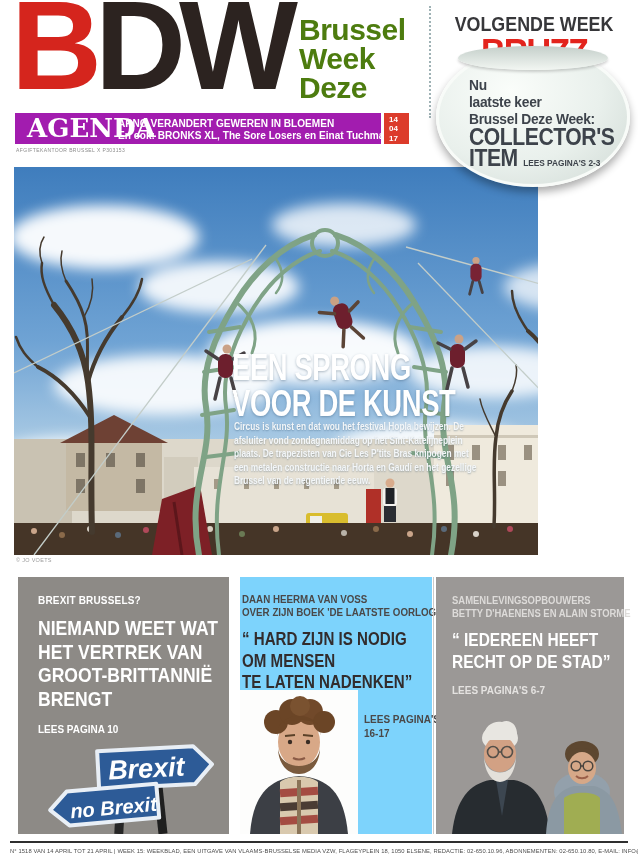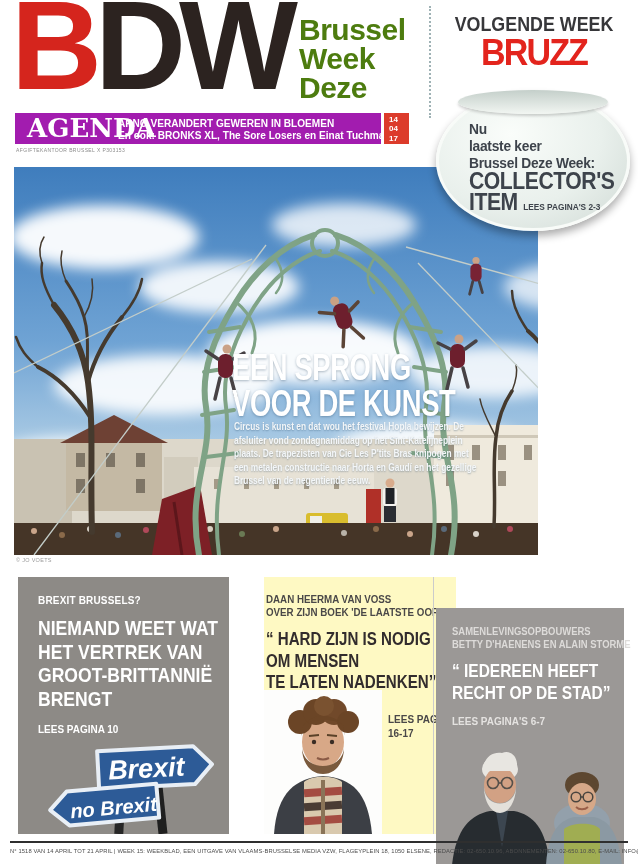--- a/index.html
+++ b/index.html
@@ -17,21 +17,21 @@
 
   .corner-kicker{position:absolute;left:436px;top:12px;width:196px;text-align:center;
         font-size:21px;font-weight:700;color:#37373a;transform:scaleX(.85);transform-origin:50% 0;
         white-space:nowrap;}
   .bruzz{position:absolute;left:436px;top:32px;width:196px;text-align:center;font-size:37px;
         font-weight:800;color:#e3241d;letter-spacing:-2px;transform:scaleX(.92);transform-origin:50% 0;}
   .cutline{position:absolute;left:429px;top:6px;height:112px;border-left:2px dotted #9fb2b5;z-index:1;}
 
   .sticker{position:absolute;left:436px;top:47px;width:194px;height:140px;border-radius:50%;
         background:radial-gradient(ellipse at 38% 30%, #fafdfa 0%, #e9f0ec 55%, #cfd9d4 100%);
-        border:3px solid #f8fbf8;box-shadow:0 5px 9px rgba(0,0,0,.33);z-index:6;margin-top:44px;}
+        border:3px solid #f8fbf8;box-shadow:0 5px 9px rgba(0,0,0,.33);z-index:6;}
   .sticker::before{content:"";position:absolute;left:10%;top:-4px;width:80%;height:24px;border-radius:50%;
         background:linear-gradient(#c4cfca,#f2f6f2);box-shadow:0 2px 3px rgba(0,0,0,.18);}
   .sticker-text{position:absolute;left:30px;top:26px;color:#3d434b;font-weight:800;
         font-size:15px;line-height:17px;letter-spacing:-0.3px;transform:scaleX(.92);transform-origin:0 0;
         white-space:nowrap;}
   .sticker-big{font-size:23px;line-height:21px;letter-spacing:-0.5px;}
   .sticker-read{font-size:9px;font-weight:700;letter-spacing:0;}
 
   
   .agenda-bar{position:absolute;left:15px;top:113px;width:366px;height:31px;background:#a21caf;}
@@ -59,34 +59,34 @@
   .teaser-left{position:absolute;left:18px;top:577px;width:211px;height:257px;background:#8d8a86;
         color:#fff;padding:17px 15px 0 20px;}
   .teaser-left .kicker{font-size:10.5px;font-weight:700;letter-spacing:.2px;transform:scaleX(.95);
         transform-origin:0 0;white-space:nowrap;}
   .teaser-left .headline{margin-top:11px;font-size:19.5px;line-height:23.5px;font-weight:800;
         transform:scaleX(.9);transform-origin:0 0;white-space:nowrap;}
   .teaser-left .read{margin-top:12px;font-size:10.5px;font-weight:700;transform:scaleX(.95);
         transform-origin:0 0;white-space:nowrap;}
   .brexit-art{position:absolute;left:0;bottom:0;width:211px;height:108px;}
 
-  .teaser-mid{position:absolute;left:240px;top:577px;width:192px;height:257px;background:#fef9c3;
-        padding:16px 0 0 2px;margin-left:24px;}
+  .teaser-mid{position:absolute;left:240px;top:577px;width:192px;height:257px;background:#7dd3fc;
+        padding:16px 0 0 2px;}
   .teaser-mid .kicker{font-size:10.5px;line-height:13px;font-weight:700;color:#4a4848;
         transform:scaleX(.93);transform-origin:0 0;white-space:nowrap;}
   .teaser-mid .headline{margin-top:10px;font-size:18px;line-height:21.5px;font-weight:800;color:#322c2d;
         transform:scaleX(.84);transform-origin:0 0;white-space:nowrap;}
   .mid-photo{position:absolute;left:0;top:113px;width:118px;height:144px;}
   .teaser-mid .read{position:absolute;left:124px;top:136px;font-size:10.5px;line-height:13.5px;
         font-weight:700;color:#4a4848;white-space:nowrap;transform:scaleX(.95);transform-origin:0 0;}
 
   .v-rule{position:absolute;left:433px;top:577px;width:1px;height:257px;background:#cbcbcb;}
 
   .teaser-right{position:absolute;left:436px;top:577px;width:188px;height:257px;background:#9b9896;
-        padding:17px 0 0 16px;margin-top:31px;}
+        padding:17px 0 0 16px;}
   .teaser-right .kicker{font-size:10.5px;line-height:13px;font-weight:700;color:#dddbd9;
         transform:scaleX(.9);transform-origin:0 0;white-space:nowrap;}
   .teaser-right .headline{margin-top:10px;font-size:18px;line-height:21.5px;font-weight:800;color:#ffffff;
         transform:scaleX(.86);transform-origin:0 0;white-space:nowrap;}
   .teaser-right .read{margin-top:11px;font-size:10.5px;font-weight:700;color:#e4e2e0;
         transform:scaleX(.95);transform-origin:0 0;white-space:nowrap;}
   .right-photo{position:absolute;left:0;bottom:0;width:188px;height:138px;}
 
   
   .footer-rule{position:absolute;left:10px;top:841px;width:618px;height:2px;background:#2f2f2f;}

